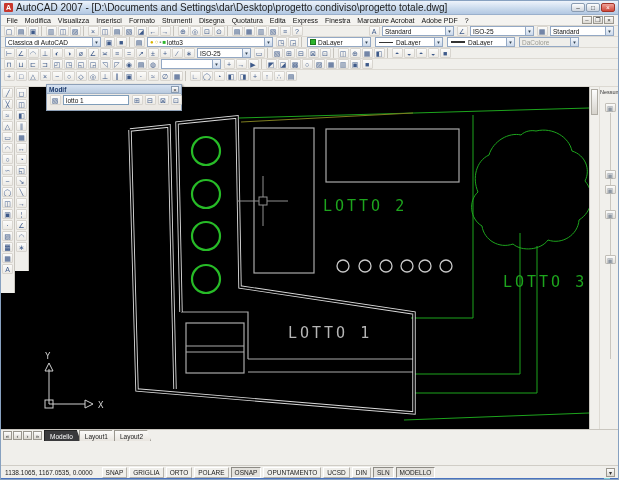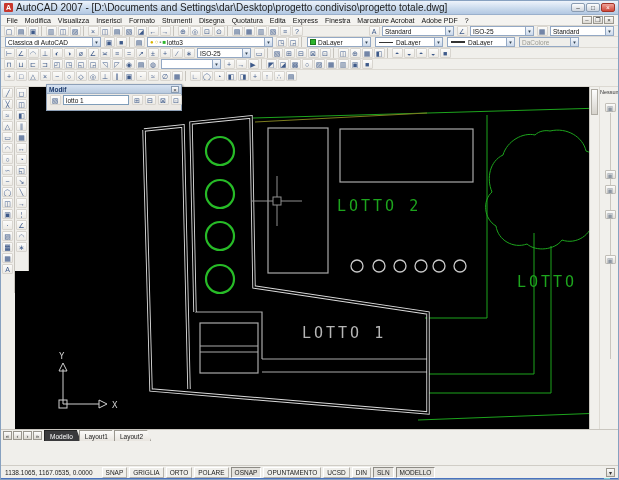--- a/index.html
+++ b/index.html
@@ -33,21 +33,21 @@
   .swline.thick{border-top-width:2px}
   .lsic{font-size:6px;margin-right:1px;line-height:8px}
   .c-yellow{color:#d8b400}.c-gray{color:#888}.c-green{color:#2db52d}
   .spacer{flex:1}
   
   .vtb{position:absolute;background:#f0efeb;border-right:1px solid #c9c6bf;display:flex;flex-direction:column;align-items:center;padding-top:1px;z-index:10}
   #vtb1{left:0;top:86px;width:14px;height:206px}
   #vtb2{left:14px;top:86px;width:14px;height:184px}
   .vtb .tbi{margin:0 0 1px;min-width:11px}
   
-  #canvas{position:absolute;left:14px;top:86px;width:588px;height:342px;background:#000;z-index:1}
+  #canvas{position:absolute;left:0;top:86px;width:588px;height:342px;background:#000;z-index:1}
   
   #rscroll{position:absolute;left:588px;top:86px;width:10px;height:342px;background:#f1f0ec;border-left:1px solid #c9c6bf;z-index:10}
   #rscroll .thumb{position:absolute;left:1px;top:2px;width:7px;height:26px;background:linear-gradient(#fdfdfd,#d6d3cc);border:1px solid #aeaba3}
   #rdock{position:absolute;left:598px;top:86px;width:21px;height:342px;background:#f1f0ec;border-left:1px solid #dedbd4;z-index:10;text-align:center}
   #rdock .docklabel{font-size:5.5px;color:#333;padding-top:2px;white-space:nowrap;overflow:hidden}
   #rdock .track{position:absolute;left:10px;top:26px;width:1px;height:246px;background:#c9c6bf}
   .dockic{position:relative;display:block;width:11px;height:9px;margin:0 auto;font-size:7px;line-height:9px;color:#8d97a3;background:linear-gradient(#fbfbfa,#e3e0da);border:1px solid #c2bfb8;border-radius:1px;z-index:2}
   .dockic:nth-of-type(1){margin-top:8px}.dockic:nth-of-type(2){margin-top:58px}.dockic:nth-of-type(3){margin-top:6px}.dockic:nth-of-type(4){margin-top:16px}.dockic:nth-of-type(5){margin-top:36px}
   
   #modif{position:absolute;left:45px;top:83px;width:136px;height:27px;background:#ece9e4;border:1px solid #8ea0b8;box-shadow:1px 1px 2px rgba(0,0,0,.5);z-index:30}

